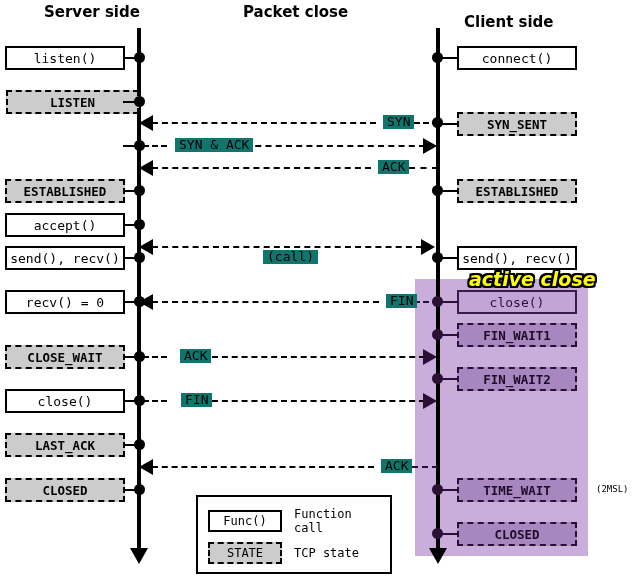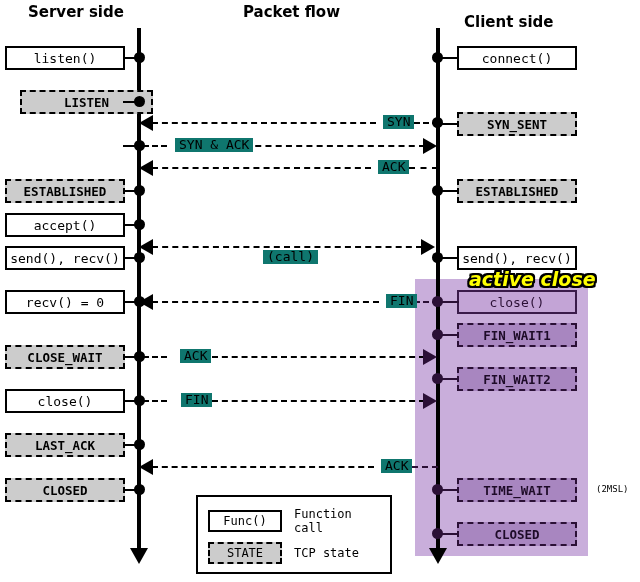--- a/index.html
+++ b/index.html
@@ -182,22 +182,22 @@
     margin-left:12px;
     line-height:14px;
     white-space:pre-line;
   }
 </style>
 </head>
 <body>
 
 <div id="stage">
 
-  <div class="col-head" style="left:28px;top:3px;">Server side</div>
-  <div class="col-head" style="left:243px;top:3px;">Packet flow</div>
+  <div class="col-head" style="left:44px;top:3px;">Server side</div>
+  <div class="col-head" style="left:243px;top:3px;">Packet close</div>
   <div class="col-head" style="left:464px;top:13px;">Client side</div>
 
   <div class="active-band" style="left:415px;top:279px;width:173px;height:277px;"></div>
 
   <div class="timeline" style="left:137px;top:28px;height:522px;"></div>
   <div class="tl-arrow" style="left:130px;top:548px;"></div>
 
   <div class="timeline" style="left:436px;top:28px;height:522px;"></div>
   <div class="tl-arrow" style="left:429px;top:548px;"></div>
 
@@ -238,21 +238,21 @@
 
   <div class="flow" style="left:152px;top:466px;width:222px;"></div>
   <div class="flow purple-seg" style="left:412px;top:466px;width:26px;"></div>
   <div class="arrow-left" style="left:139px;top:459px;"></div>
   <div class="flow-label" style="left:381px;top:459px;">ACK</div>
 
   <div class="box func" style="left:5px;top:46px;width:120px;">listen()</div>
   <div class="stub" style="left:123px;top:57px;width:20px;"></div>
   <div class="dot" style="left:134px;top:52px;"></div>
 
-  <div class="box state" style="left:20px;top:90px;width:133px;">LISTEN</div>
+  <div class="box state" style="left:6px;top:90px;width:133px;">LISTEN</div>
   <div class="stub" style="left:123px;top:101px;width:20px;"></div>
   <div class="dot" style="left:134px;top:96px;"></div>
 
   <div class="stub" style="left:123px;top:145px;width:20px;"></div>
   <div class="dot" style="left:134px;top:140px;"></div>
 
   <div class="box state" style="left:5px;top:179px;width:120px;">ESTABLISHED</div>
   <div class="stub" style="left:123px;top:190px;width:20px;"></div>
   <div class="dot" style="left:134px;top:185px;"></div>
 

